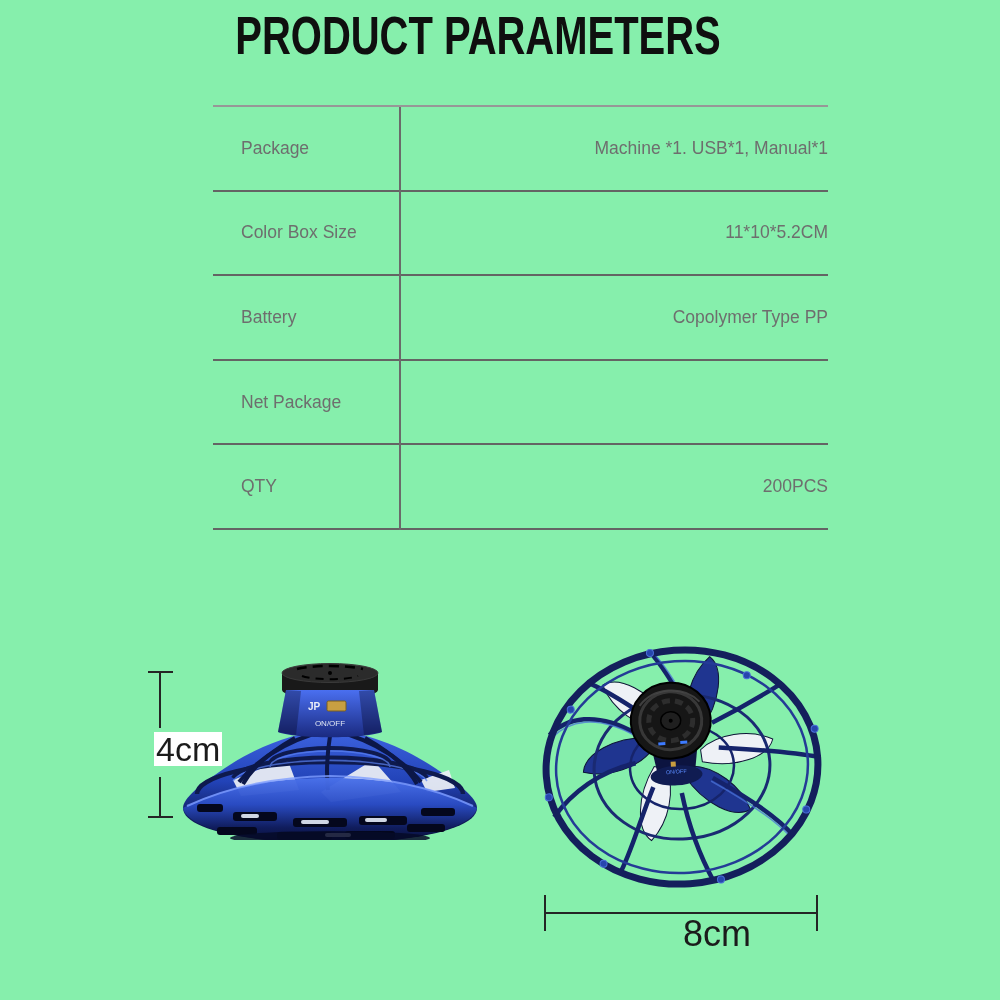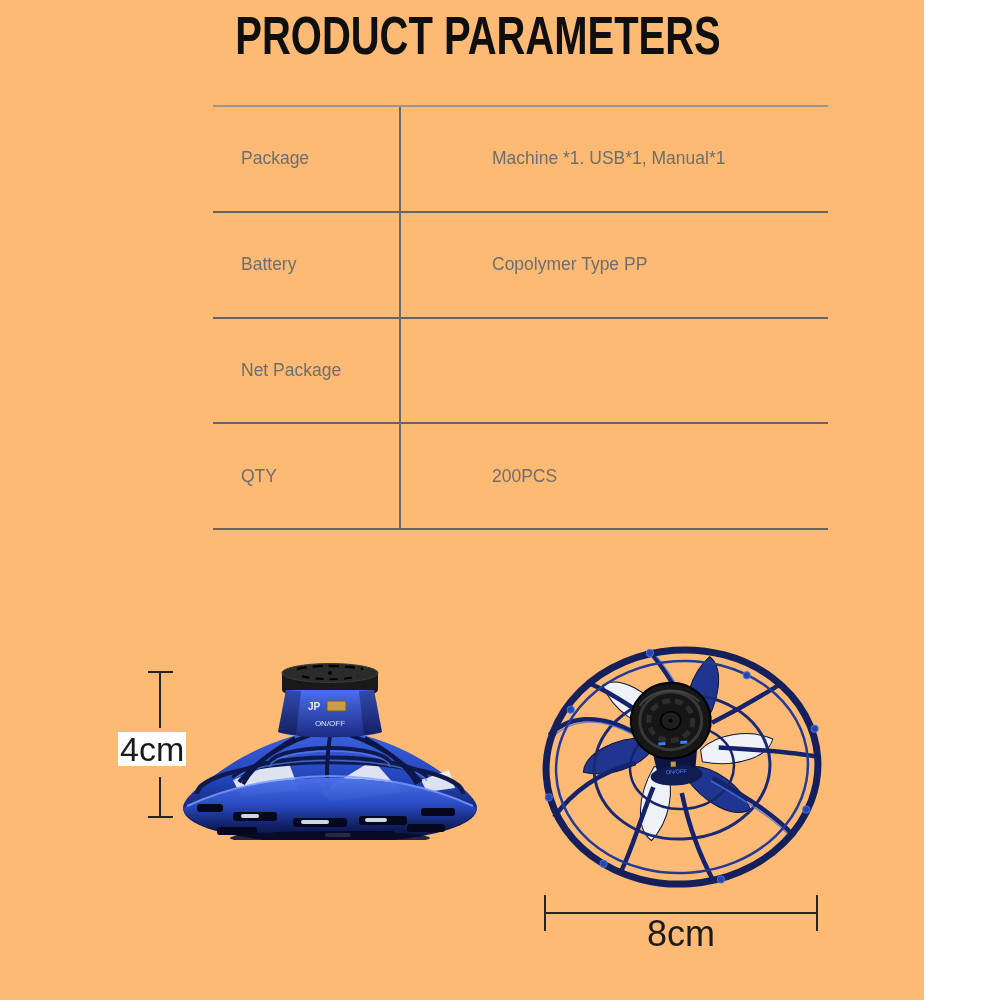--- a/index.html
+++ b/index.html
@@ -1,38 +1,38 @@
 <!DOCTYPE html>
 <html><head>
 <meta charset="utf-8">
 <style>
   html,body{margin:0;padding:0;background:#fff;}
-  .canvas{position:relative;width:924px;height:1000px;background:#fdba74;overflow:hidden;
+  .canvas{position:relative;width:1000px;height:1000px;background:#86efac;overflow:hidden;
           font-family:"Liberation Sans", sans-serif;}
 
   
   .title-wrap{position:absolute;left:0;top:8px;width:956px;text-align:center;}
   .title-wrap h1{display:inline-block;margin:0;font-size:54px;line-height:1.0;font-weight:bold;
                  color:#0f0f0f;white-space:nowrap;letter-spacing:0px;
                  transform:scaleX(0.74);transform-origin:center;}
 
   
   .spec-table{position:absolute;left:213px;top:105px;width:615px;height:423px;
               border-top:2px solid #979797;display:flex;flex-direction:column;}
-  .spec-row{flex:1;display:flex;align-items:center;border-bottom:2px solid #646464;gap:44px;}
+  .spec-row{flex:1;display:flex;align-items:center;border-bottom:2px solid #646464;}
   .spec-row:first-child{border-bottom-color:#8a8a8a;}
   .cell{color:#6e6e6e;font-size:17.5px;white-space:nowrap;}
   .cell.label{width:187px;box-sizing:border-box;padding-left:28px;}
-  .cell.value{flex:1;padding-left:48px;}
+  .cell.value{flex:1;padding-left:48px;text-align:right;}
   .col-divider{position:absolute;left:186px;top:0;bottom:0;width:2px;background:#6a6a6a;}
 
   
   .dim{position:absolute;background:#252525;}
   .dim-label{position:absolute;color:#1b1b1b;font-size:34px;line-height:1;background:#fff;
-             padding:0 2px;white-space:nowrap;}
+             padding:0 2px;white-space:nowrap;margin-left:36px;}
   .dim-label.diam{font-size:36px;background:transparent;transform:translateX(-50%);}
 
   svg{position:absolute;display:block;}
   .svg-text{font-family:"Liberation Sans",sans-serif;}
 </style>
 </head>
 <body>
 
 <div class="canvas">
 
@@ -41,20 +41,24 @@
   </div>
 
   <div class="spec-table">
     <div class="col-divider"></div>
 
     <div class="spec-row">
       <div class="cell label">Package</div>
       <div class="cell value">Machine *1. USB*1, Manual*1</div>
     </div>
 
+    <div class="spec-row">
+      <div class="cell label">Color Box Size</div>
+      <div class="cell value">11*10*5.2CM</div>
+    </div>
 
     <div class="spec-row">
       <div class="cell label">Battery</div>
       <div class="cell value">Copolymer Type PP</div>
     </div>
 
 
 
     <div class="spec-row">
       <div class="cell label">Net Package</div>

